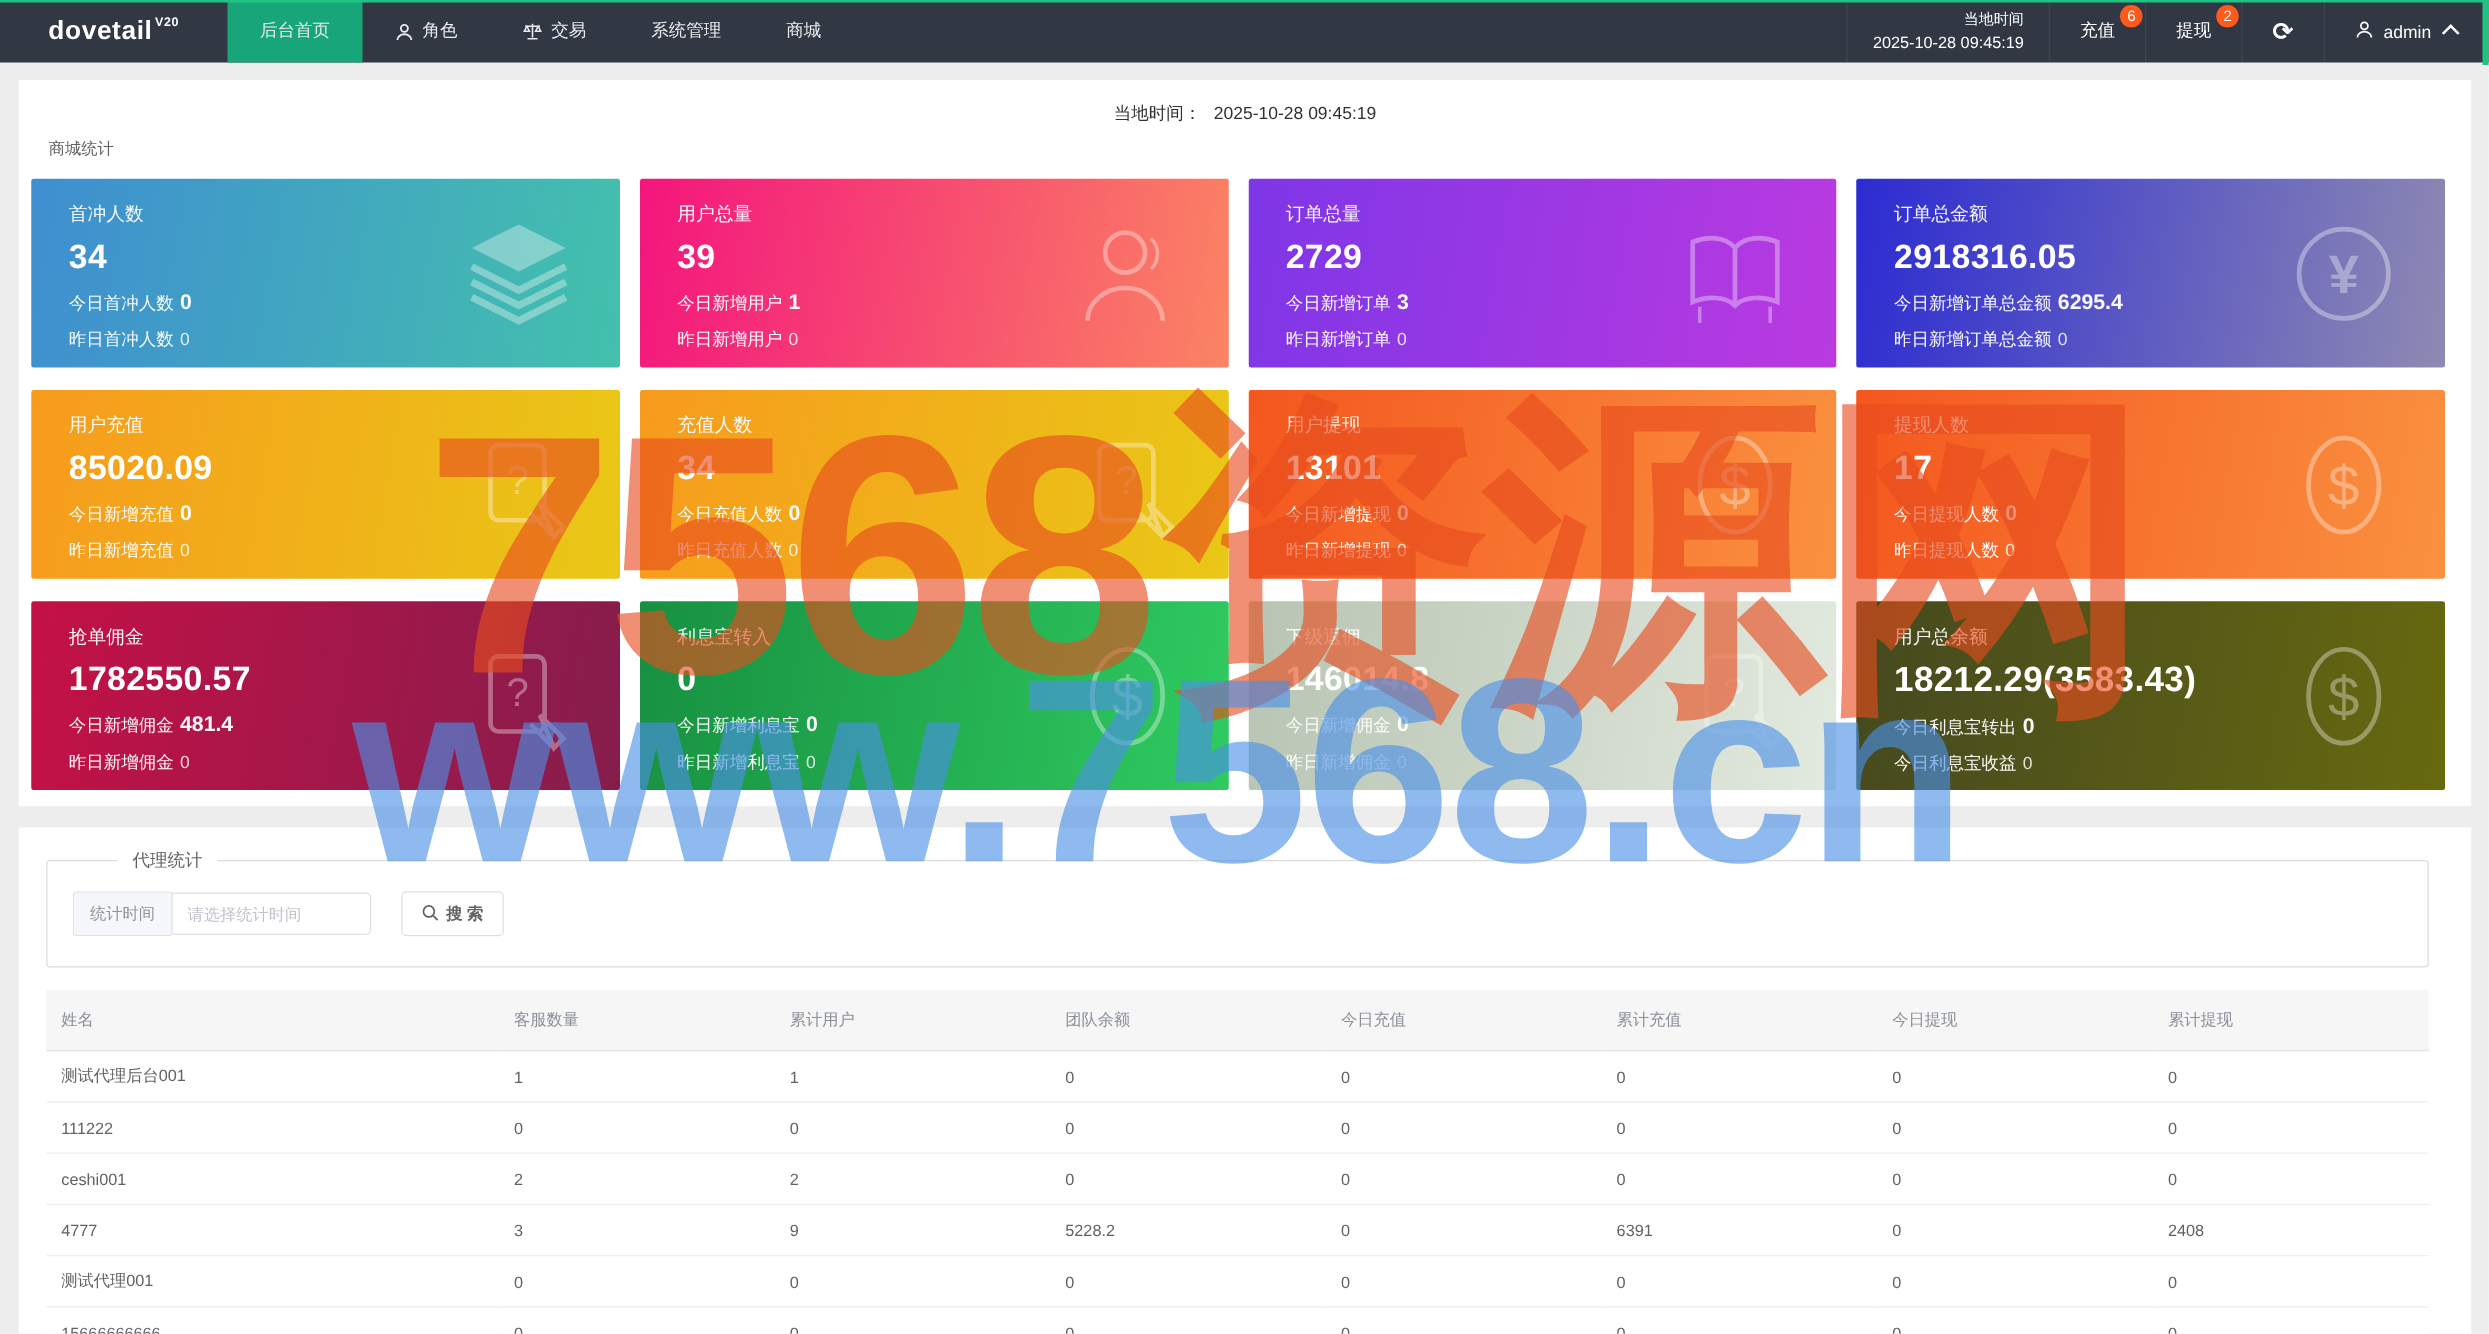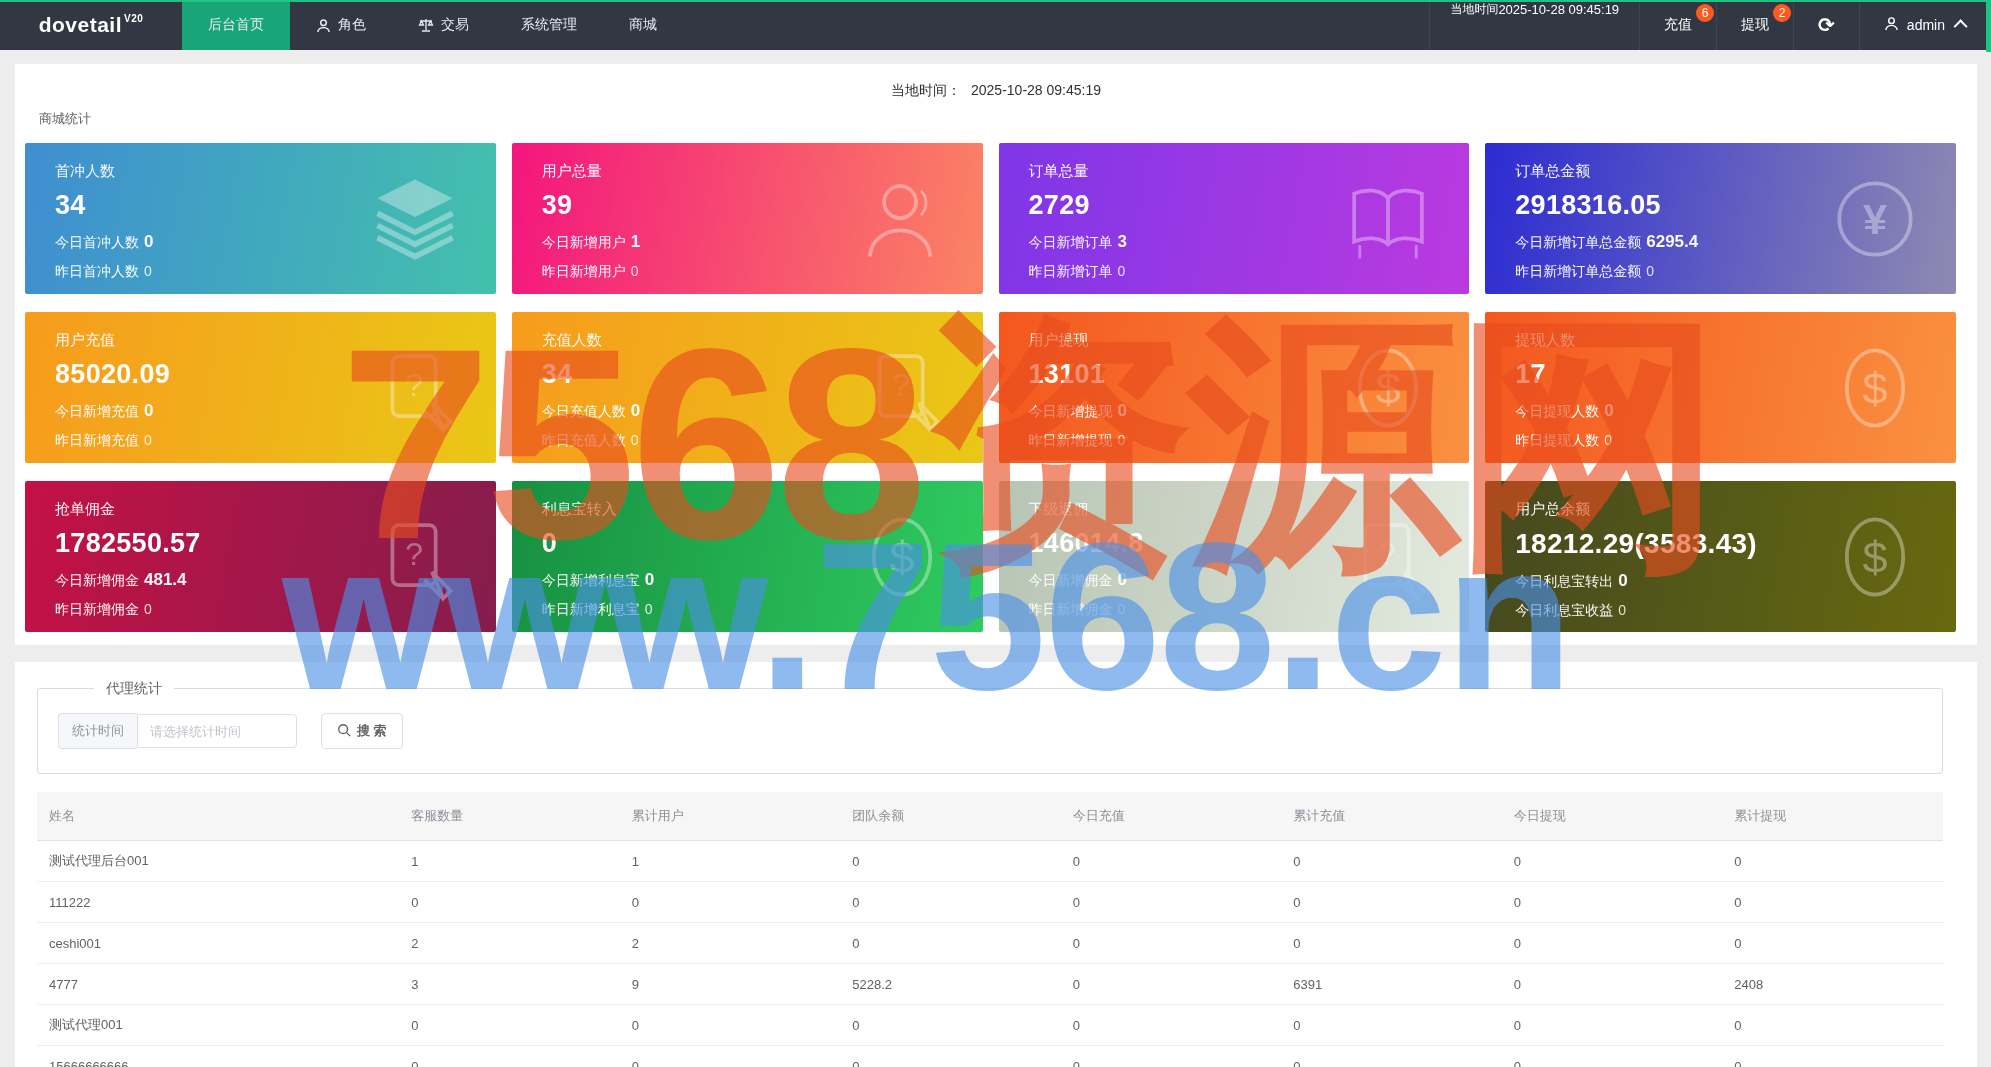--- a/index.html
+++ b/index.html
@@ -18,21 +18,21 @@
   .logo{width:182px;display:flex;align-items:center;justify-content:center;font-size:21px;font-weight:bold;letter-spacing:.5px;}
   .logo sup{font-size:10px;font-weight:bold;margin-left:2px;top:-7px;position:relative;}
   .menu{display:flex;align-items:stretch;text-align:center;}
   .menu-item{
     display:flex;align-items:center;gap:7px;padding:0 26px;font-size:14px;color:#e8eaee;cursor:pointer;
   }
   .menu-item.active{background:#18a679;}
   .menu-item svg{display:block;}
   .topbar-right{margin-left:auto;display:flex;align-items:stretch;}
   .tb-sep{width:1px;background:rgba(255,255,255,.07);}
-  .time-block{display:flex;flex-direction:row;align-items:flex-start;justify-content:center;padding:0 20px;line-height:1.55;}
+  .time-block{display:flex;flex-direction:column;align-items:flex-end;justify-content:center;padding:0 20px;line-height:1.55;}
   .time-block .tb-label{font-size:12px;color:#fff;}
   .time-block .tb-value{font-size:13px;color:#fff;}
   .tb-item{position:relative;display:flex;align-items:center;padding:0 24px;font-size:14px;color:#fff;cursor:pointer;}
   .nav-badge{
     position:absolute;top:4px;right:2px;min-width:18px;height:18px;line-height:18px;border-radius:9px;
     background:#ff5a1e;font-size:12px;text-align:center;padding:0 2px;box-sizing:border-box;
   }
   .refresh-glyph{font-size:20px;font-family:"DejaVu Sans",sans-serif;font-weight:bold;}
   .admin-item{gap:8px;}
   .chevron-up{

